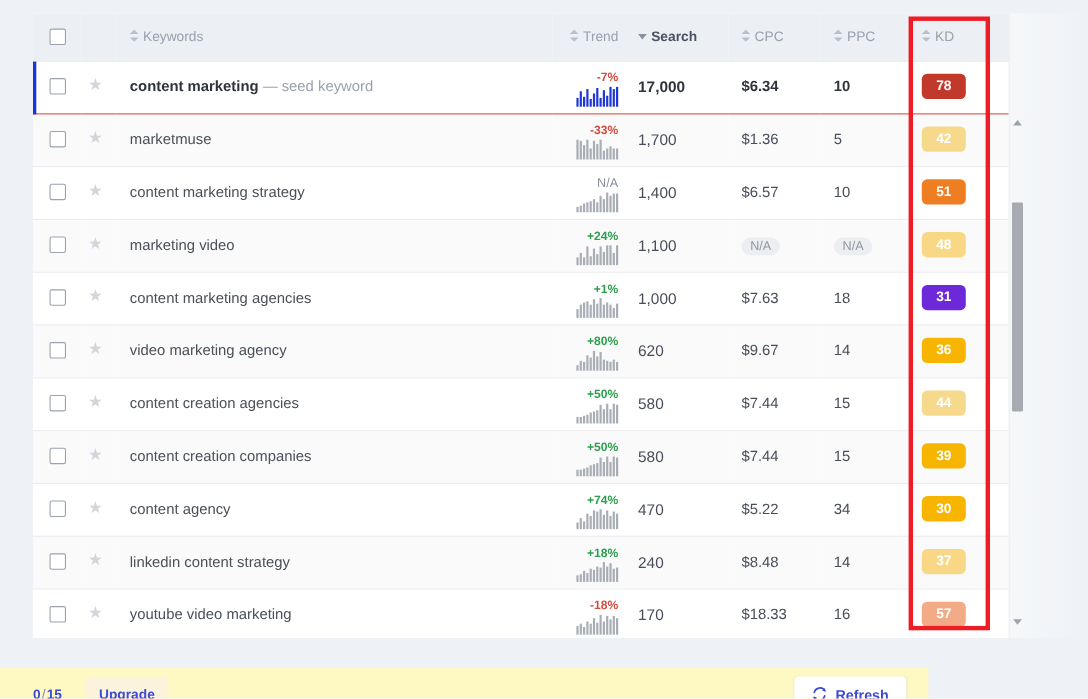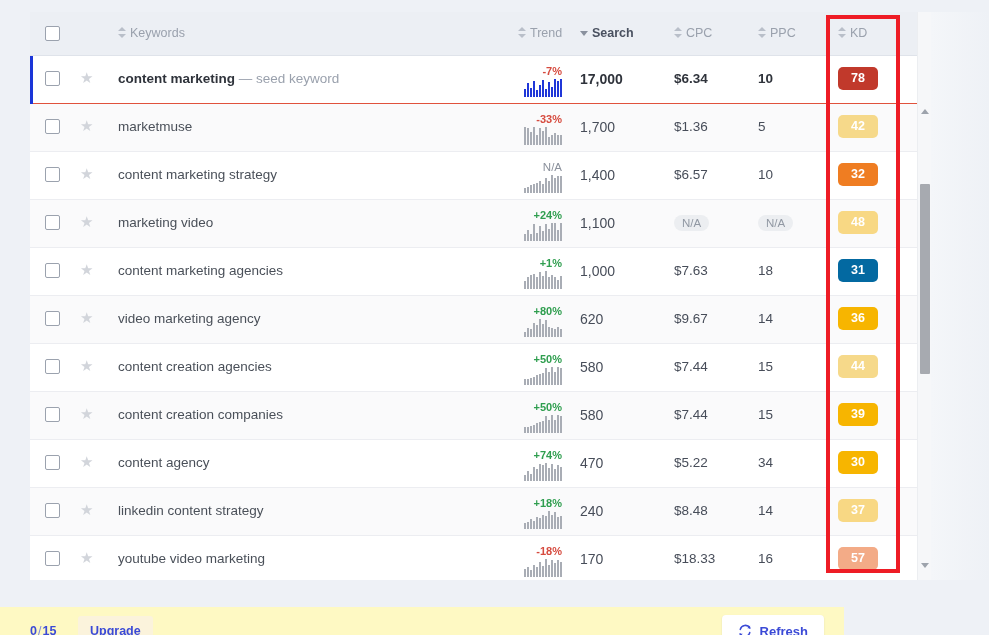--- a/index.html
+++ b/index.html
@@ -358,21 +358,21 @@
             <td>
               <div class="num">1,400</div>
             </td>
             <td>
               <div class="cpc">$6.57</div>
             </td>
             <td>
               <div class="ppc">10</div>
             </td>
             <td>
-              <div class="kd-wrap"><span class="kd" style="background:#ef7d22">32</span></div>
+              <div class="kd-wrap"><span class="kd" style="background:#ef7d22">51</span></div>
             </td>
           </tr>
           <tr class="alt">
             <td class="first-cell">
               <div class="cb"></div>
             </td>
             <td>
               <div class="star">★</div>
             </td>
             <td>
@@ -444,21 +444,21 @@
             <td>
               <div class="num">1,000</div>
             </td>
             <td>
               <div class="cpc">$7.63</div>
             </td>
             <td>
               <div class="ppc">18</div>
             </td>
             <td>
-              <div class="kd-wrap"><span class="kd" style="background:#0369a1">31</span></div>
+              <div class="kd-wrap"><span class="kd" style="background:#6d28d9">31</span></div>
             </td>
           </tr>
           <tr class="alt">
             <td class="first-cell">
               <div class="cb"></div>
             </td>
             <td>
               <div class="star">★</div>
             </td>
             <td>

